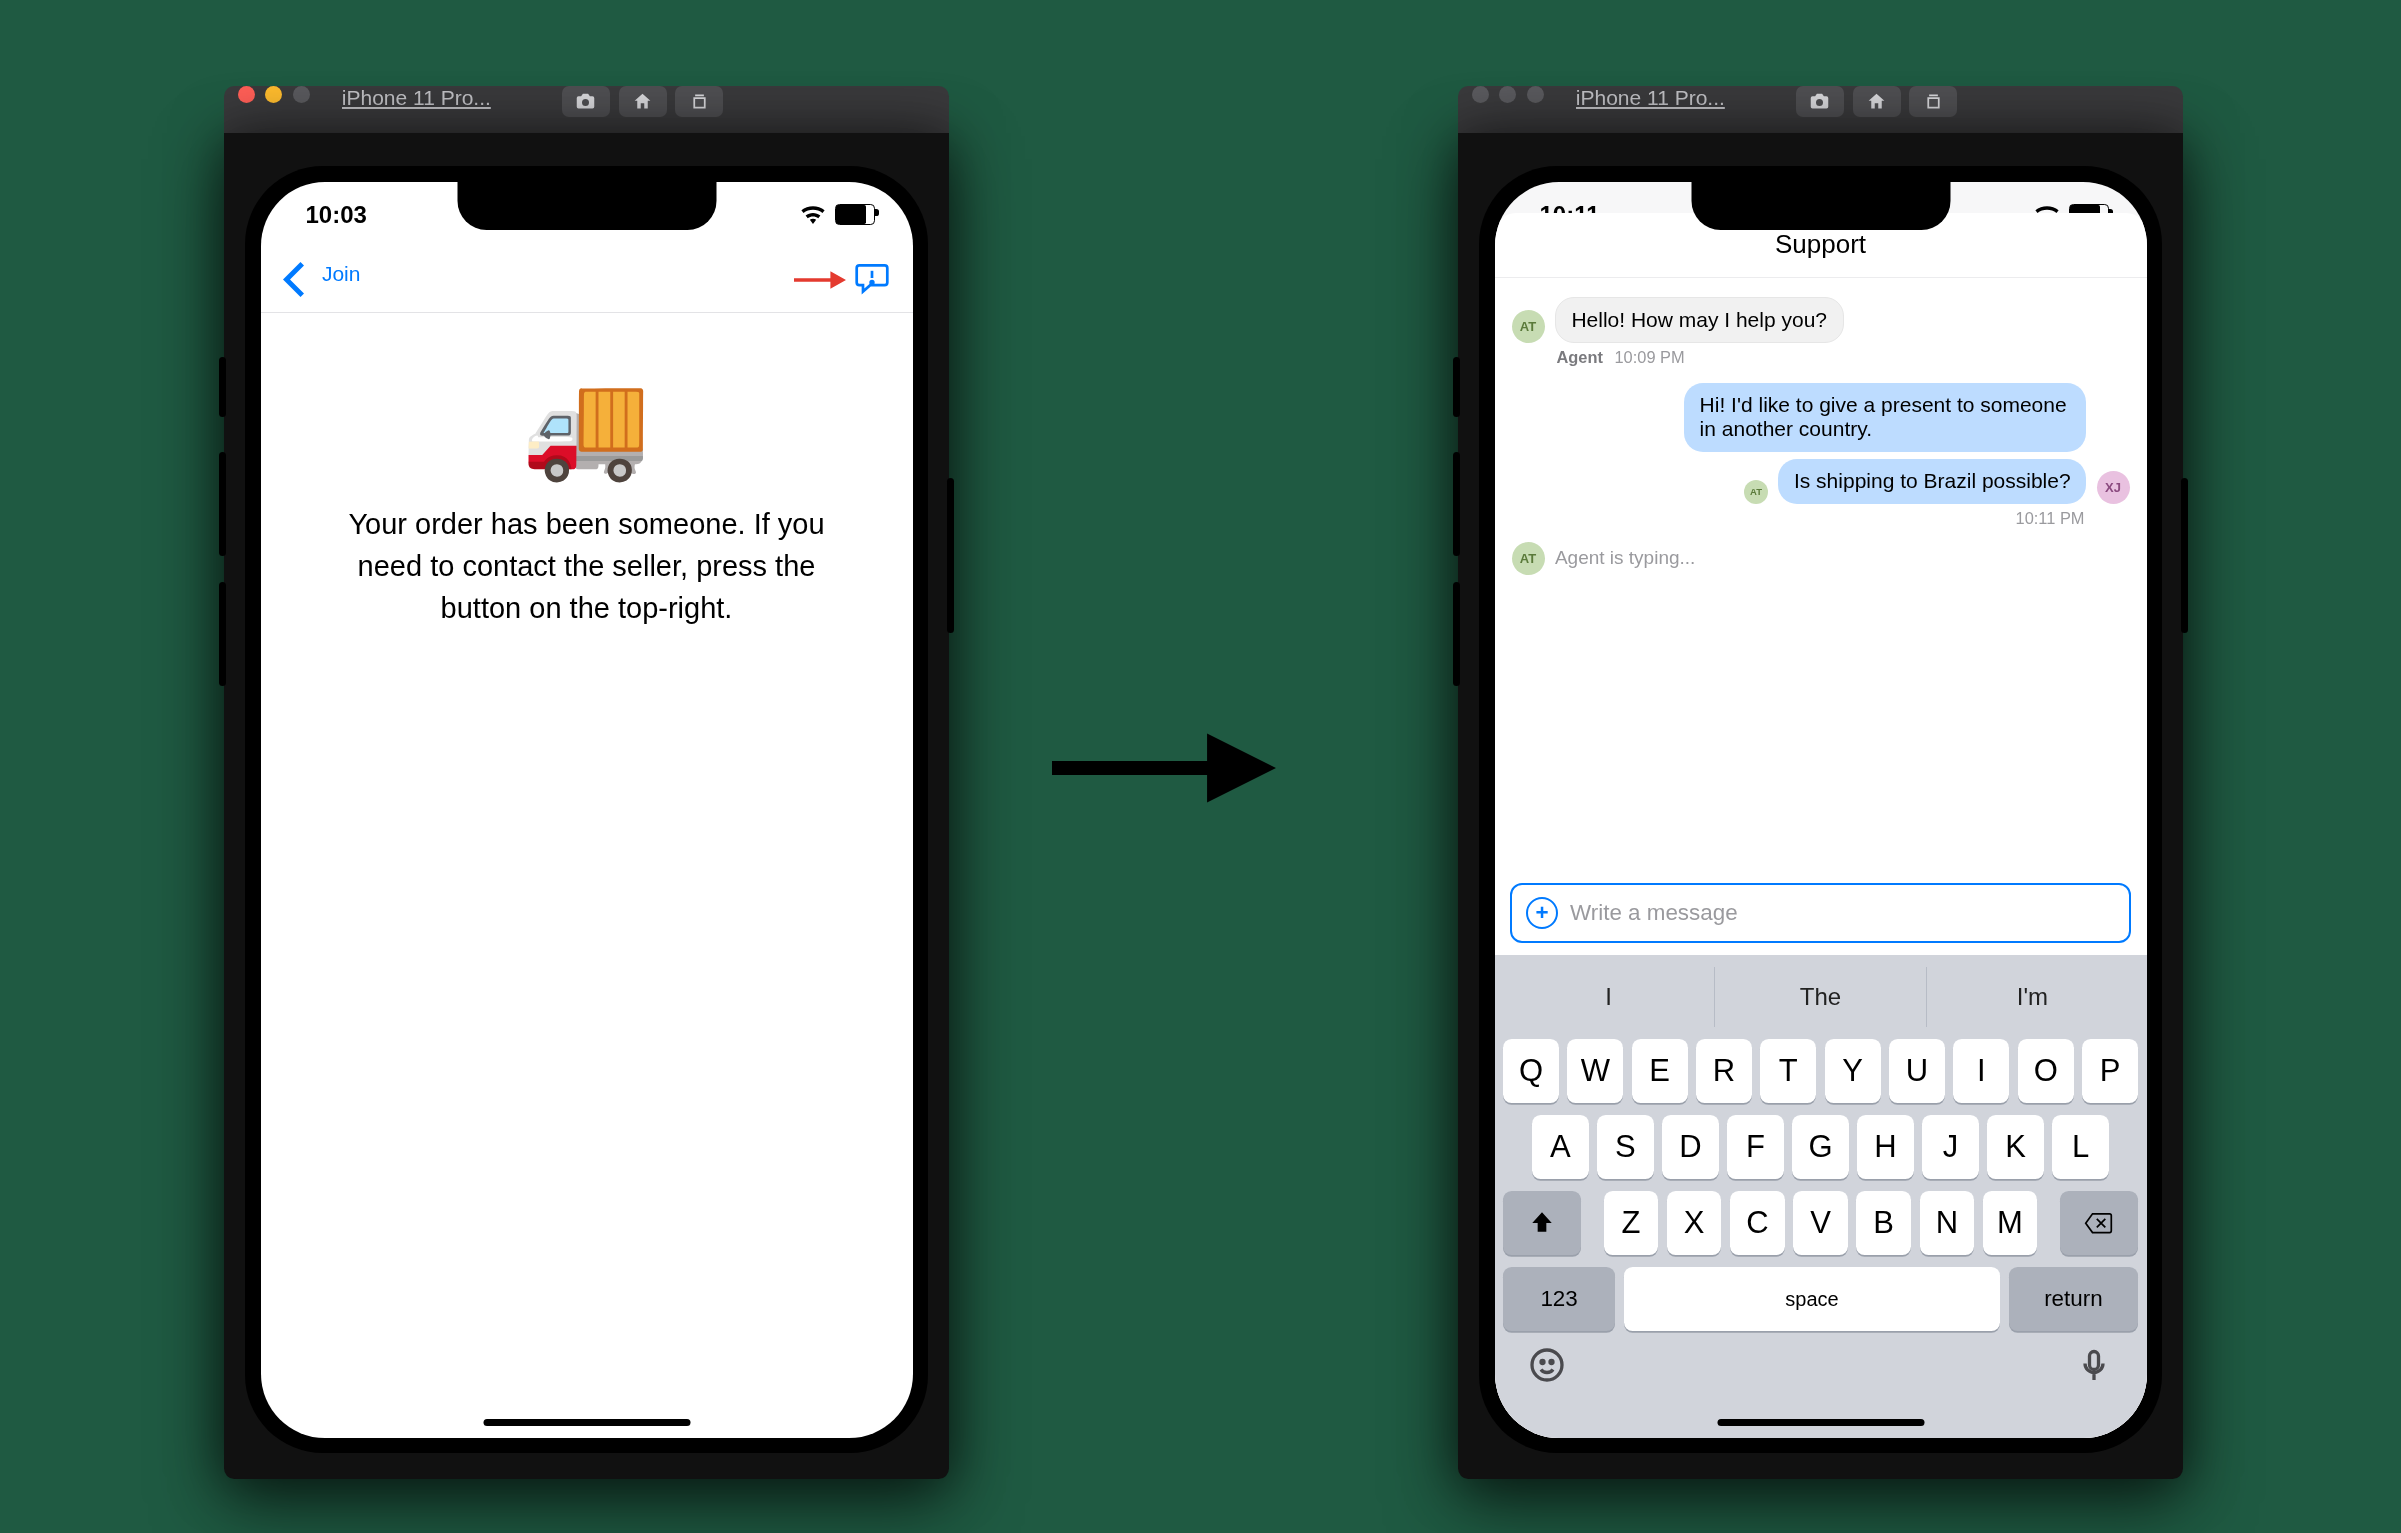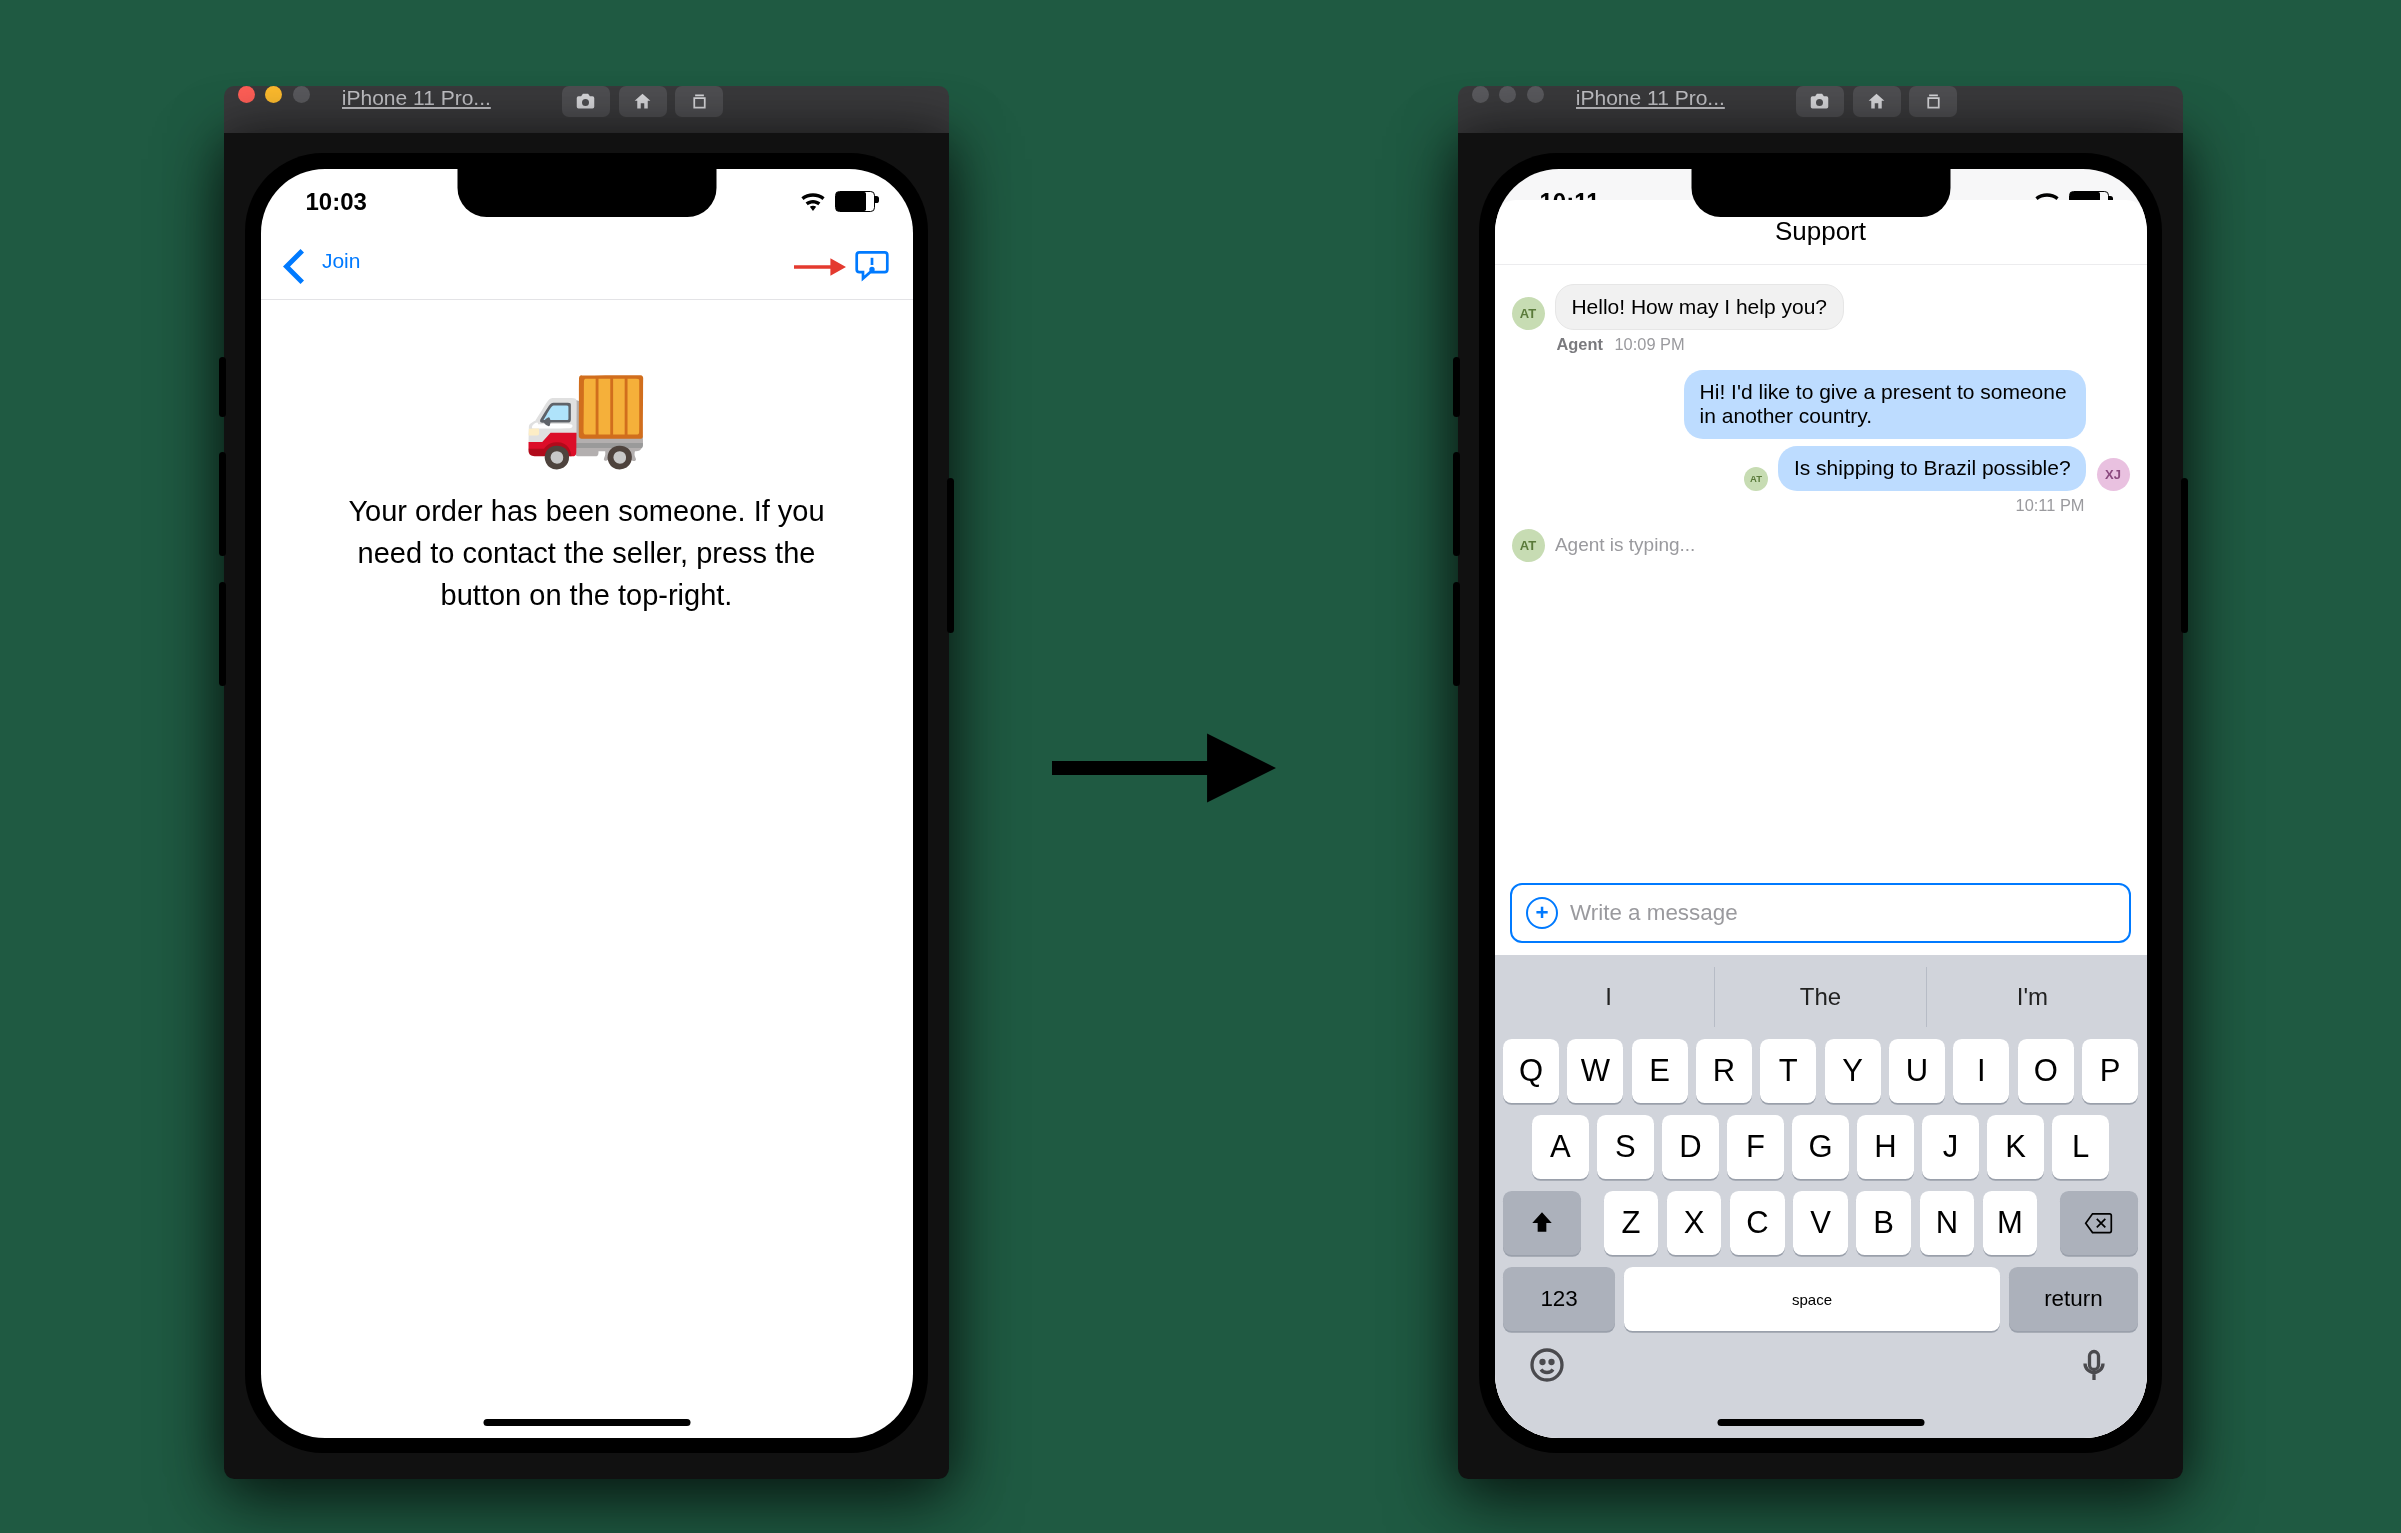--- a/index.html
+++ b/index.html
@@ -52,21 +52,21 @@
     display:flex;align-items:center;justify-content:center;color:#d8d8db
   }
   .tb-btn svg{width:21px;height:21px;fill:currentColor}
 
   .frame{
     position:relative;
     width:725px;height:1346px;
     background:#111;
     border-radius:0 0 10.4px 10.4px;
     box-shadow:0 26px 69px rgba(0,0,0,.55),0 0 52px rgba(0,0,0,.5);
-    padding:20px 21px 26px;
+    padding:33px 21px 26px;
     box-sizing:border-box;
   }
   .bezel{
     position:relative;width:100%;height:100%;
     border-radius:78px;background:#000;padding:15.5px;box-sizing:border-box;
   }
   .side-btn{position:absolute;background:#000;border-radius:5.2px}
   .sb-left1{left:-5.2px;top:224px;width:7px;height:60px}
   .sb-left2{left:-5.2px;top:319px;width:7px;height:104px}
   .sb-left3{left:-5.2px;top:449px;width:7px;height:104px}
@@ -379,21 +379,21 @@
               </div>
               <div class="key del">
                   <svg width="29" height="22.4" viewBox="0 0 34 26" fill="none" stroke="#000" stroke-width="2">
                     <path d="M10 2h20a2 2 0 012 2v18a2 2 0 01-2 2H10L2 13z"></path>
                     <path d="M15 8l10 10M25 8L15 18"></path>
                   </svg>
                 </div>
             </div>
             <div class="krow r4">
               <div class="key mod k123">123</div>
-              <div class="key kspace" style="font-size:15px">space</div>
+              <div class="key kspace" style="font-size:20px">space</div>
               <div class="key mod kreturn">return</div>
             </div>
             <div class="kb-footer">
               <span><svg viewBox="0 0 24 24">
                     <circle cx="12" cy="12" r="10"></circle>
                     <circle cx="9" cy="10" r="1" fill="#4a4a4e"></circle>
                     <circle cx="15" cy="10" r="1" fill="#4a4a4e"></circle>
                     <path d="M8 15c1 1.5 2.5 2 4 2s3-.5 4-2"></path>
                   </svg></span>
               <span><svg viewBox="0 0 24 24">

